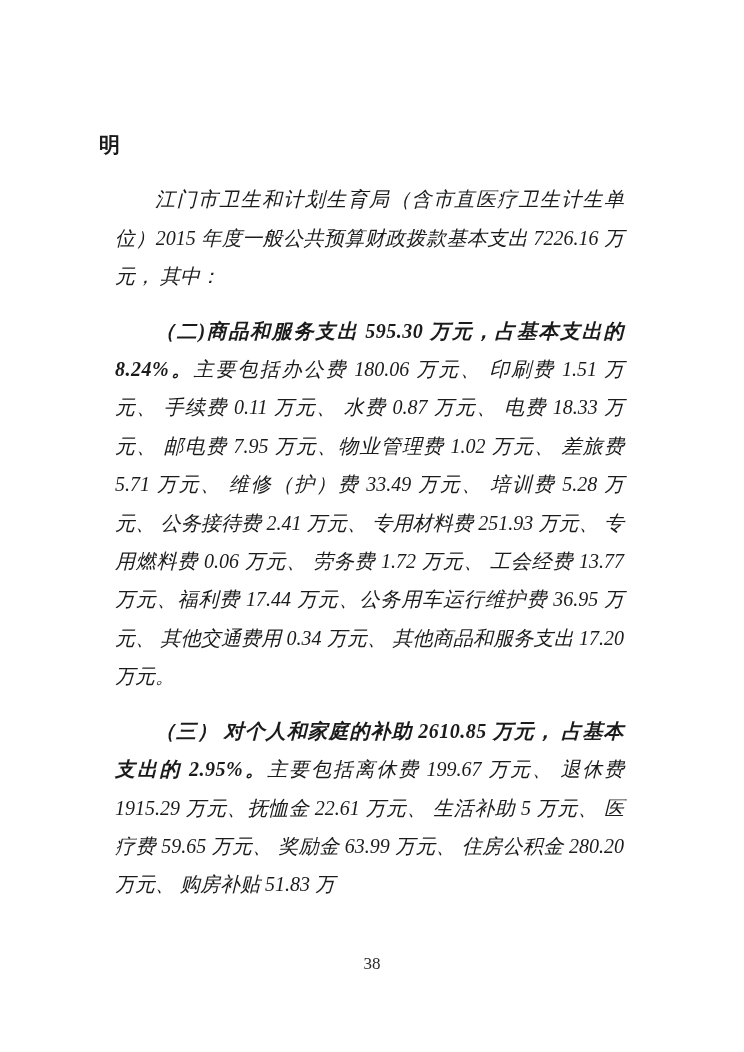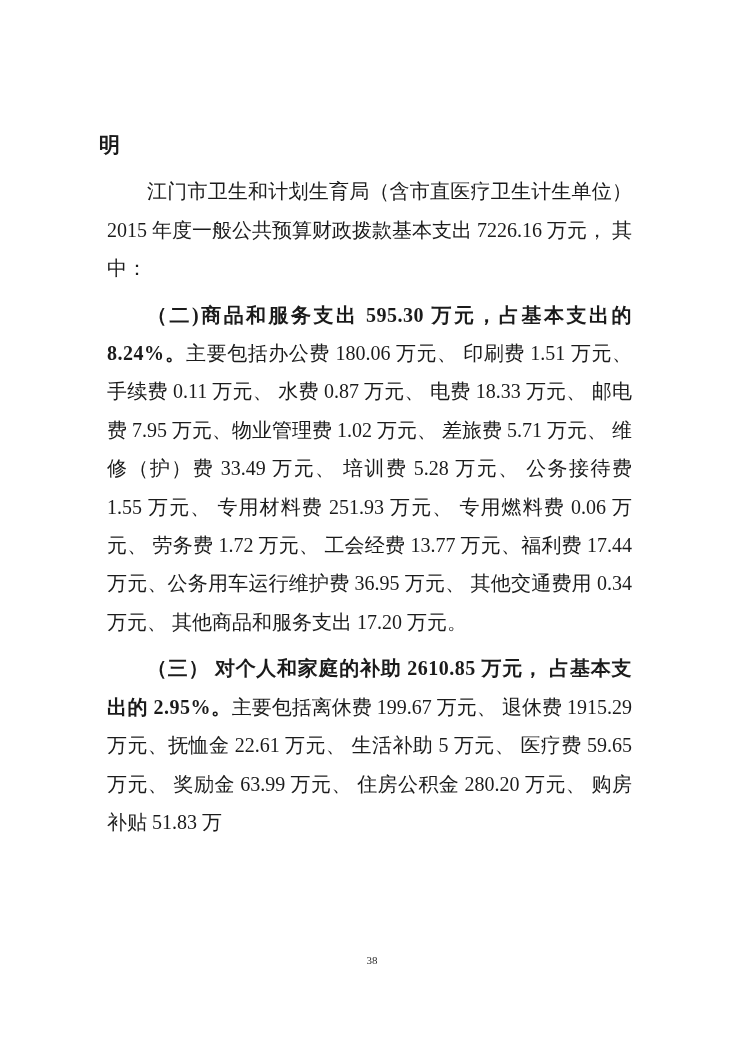--- a/index.html
+++ b/index.html
@@ -26,45 +26,46 @@
     text-align: justify;
     text-justify: inter-ideograph;
   }
   .heading-frag {
     font-weight: bold;
     font-size: 21px;
     text-align: left;
   }
   .para {
     text-indent: 2em;
-    margin: 8px;
+    margin: 16px;
+    font-style: italic;
   }
   .sec-title {
     font-weight: bold;
     letter-spacing: 0.5px;
   }
   .page-number {
     position: absolute;
     top: 954px;
     left: 0;
     width: 744px;
     text-align: center;
-    font-size: 11px;
+    font-size: 17px;
     color: #2a2a2a;
   }
 </style>
 </head>
 <body>
 
 <div class="page">
   <div class="content">
     <div class="heading-frag">明</div>
 
     <p class="para"><span>江门市卫生和计划生育局（含市直医疗卫生计生单位）2015 年度一般公共预算财政拨款基本支出 7226.16 万元， 其中：</span></p>
 
 
-    <p class="para"><b class="sec-title">（二)商品和服务支出 595.30 万元，占基本支出的 8.24%。</b><span>主要包括办公费 180.06 万元、 印刷费 1.51 万元、 手续费 0.11 万元、 水费 0.87 万元、 电费 18.33 万元、 邮电费 7.95 万元、物业管理费 1.02 万元、 差旅费 5.71 万元、 维修（护）费 33.49 万元、 培训费 5.28 万元、 公务接待费 1.55 万元、 专用材料费 251.93 万元、 专用燃料费 0.06 万元、 劳务费 1.72 万元、 工会经费 13.77 万元、福利费 17.44 万元、公务用车运行维护费 36.95 万元、 其他交通费用 0.34 万元、 其他商品和服务支出 17.20 万元。</span></p>
+    <p class="para"><b class="sec-title">（二)商品和服务支出 595.30 万元，占基本支出的 8.24%。</b><span>主要包括办公费 180.06 万元、 印刷费 1.51 万元、 手续费 0.11 万元、 水费 0.87 万元、 电费 18.33 万元、 邮电费 7.95 万元、物业管理费 1.02 万元、 差旅费 5.71 万元、 维修（护）费 33.49 万元、 培训费 5.28 万元、 公务接待费 2.41 万元、 专用材料费 251.93 万元、 专用燃料费 0.06 万元、 劳务费 1.72 万元、 工会经费 13.77 万元、福利费 17.44 万元、公务用车运行维护费 36.95 万元、 其他交通费用 0.34 万元、 其他商品和服务支出 17.20 万元。</span></p>
 
     <p class="para"><b class="sec-title">（三） 对个人和家庭的补助 2610.85 万元， 占基本支出的 2.95%。</b><span>主要包括离休费 199.67 万元、 退休费 1915.29 万元、抚恤金 22.61 万元、 生活补助 5 万元、 医疗费 59.65 万元、 奖励金 63.99 万元、 住房公积金 280.20 万元、 购房补贴 51.83 万</span></p>
   </div>
 
   <div class="page-number">38</div>
 </div>
 
 </body></html>

